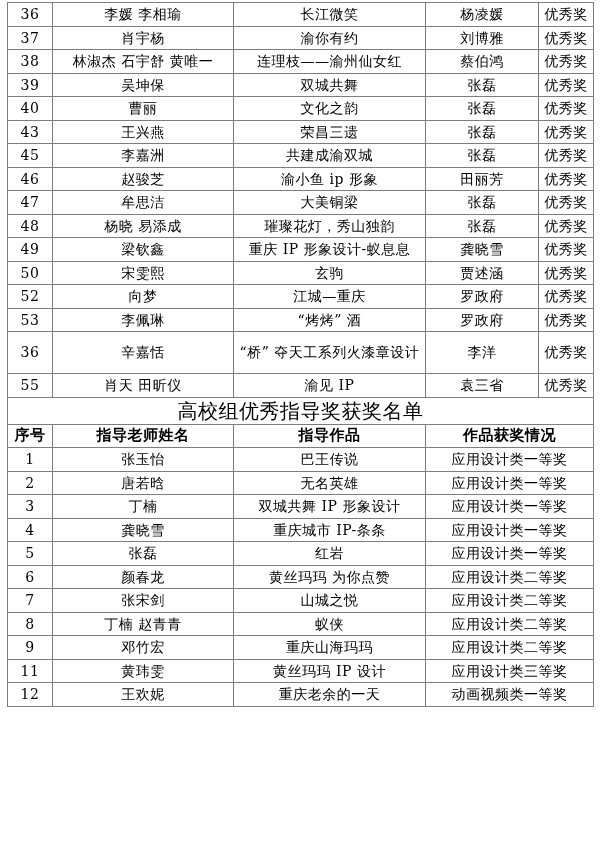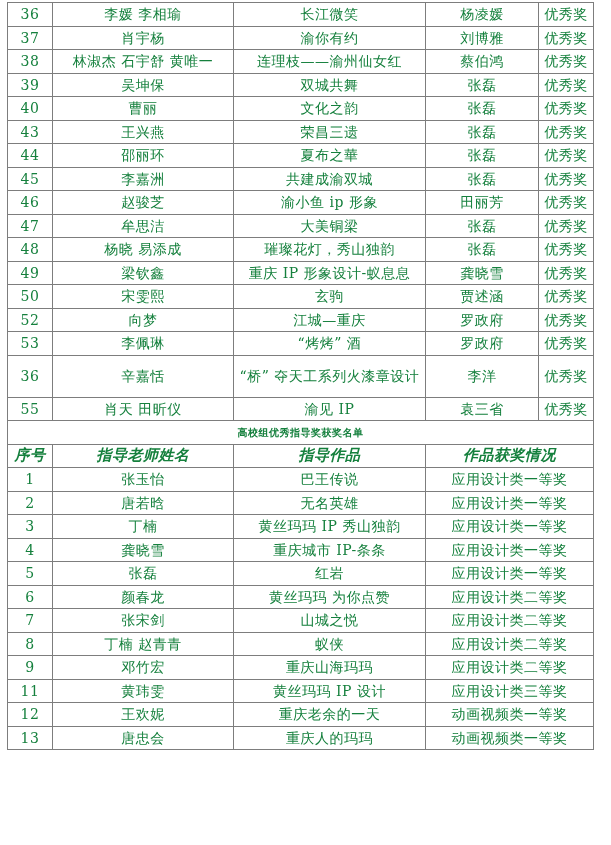--- a/index.html
+++ b/index.html
@@ -5,44 +5,43 @@
   html,body{margin:0;padding:0;background:#ffffff;}
   body{
     width:611px;height:845px;overflow:hidden;
     font-family:"DejaVu Serif","Liberation Serif",serif;
   }
   .page{padding:2px 0 0 7px;}
   table.awards{
     border-collapse:collapse;
     table-layout:fixed;
     width:586px;
-    color:#15803d;
+    color:#000000;
   }
   table.awards td{
     border:1px solid #7d7d7d;
     text-align:center;
     vertical-align:middle;
     font-size:14px;
     height:22.5px;
     padding:0 3px;
     line-height:1.3;
     letter-spacing:0.5px;
     overflow:hidden;
     word-break:break-all;
   }
   tr.tall-row td{height:41px;}
   tr.section-title-row td{
-    font-weight:bold;
-    font-size:10px;
+    font-weight:normal;
+    font-size:20px;
     letter-spacing:0.5px;
   }
   tr.header-row td{
     font-weight:bold;
     font-size:15px;
-    font-style:italic;
   }
   col.c-no{width:45px;}
   col.c-names{width:181px;}
   col.c-work{width:192px;}
   col.c-instr{width:113px;}
   col.c-award{width:55px;}
 </style>
 </head>
 <body>
 
@@ -93,27 +92,20 @@
           <td>优秀奖</td>
         </tr>
         <tr>
           <td>43</td>
           <td>王兴燕</td>
           <td>荣昌三遗</td>
           <td>张磊</td>
           <td>优秀奖</td>
         </tr>
         <tr>
-          <td>44</td>
-          <td>邵丽环</td>
-          <td>夏布之華</td>
-          <td>张磊</td>
-          <td>优秀奖</td>
-        </tr>
-        <tr>
           <td>45</td>
           <td>李嘉洲</td>
           <td>共建成渝双城</td>
           <td>张磊</td>
           <td>优秀奖</td>
         </tr>
         <tr>
           <td>46</td>
           <td>赵骏芝</td>
           <td>渝小鱼 ip 形象</td>
@@ -193,21 +185,21 @@
         </tr>
         <tr>
           <td>2</td>
           <td>唐若晗</td>
           <td>无名英雄</td>
           <td colspan="2">应用设计类一等奖</td>
         </tr>
         <tr>
           <td>3</td>
           <td>丁楠</td>
-          <td>黄丝玛玛 IP 秀山独韵</td>
+          <td>双城共舞 IP 形象设计</td>
           <td colspan="2">应用设计类一等奖</td>
         </tr>
         <tr>
           <td>4</td>
           <td>龚晓雪</td>
           <td>重庆城市 IP-条条</td>
           <td colspan="2">应用设计类一等奖</td>
         </tr>
         <tr>
           <td>5</td>
@@ -242,23 +234,17 @@
         <tr>
           <td>11</td>
           <td>黄玮雯</td>
           <td>黄丝玛玛 IP 设计</td>
           <td colspan="2">应用设计类三等奖</td>
         </tr>
         <tr>
           <td>12</td>
           <td>王欢妮</td>
           <td>重庆老余的一天</td>
-          <td colspan="2">动画视频类一等奖</td>
-        </tr>
-        <tr>
-          <td>13</td>
-          <td>唐忠会</td>
-          <td>重庆人的玛玛</td>
           <td colspan="2">动画视频类一等奖</td>
         </tr>
       </tbody>
   </table>
 </div>
 
 </body></html>

